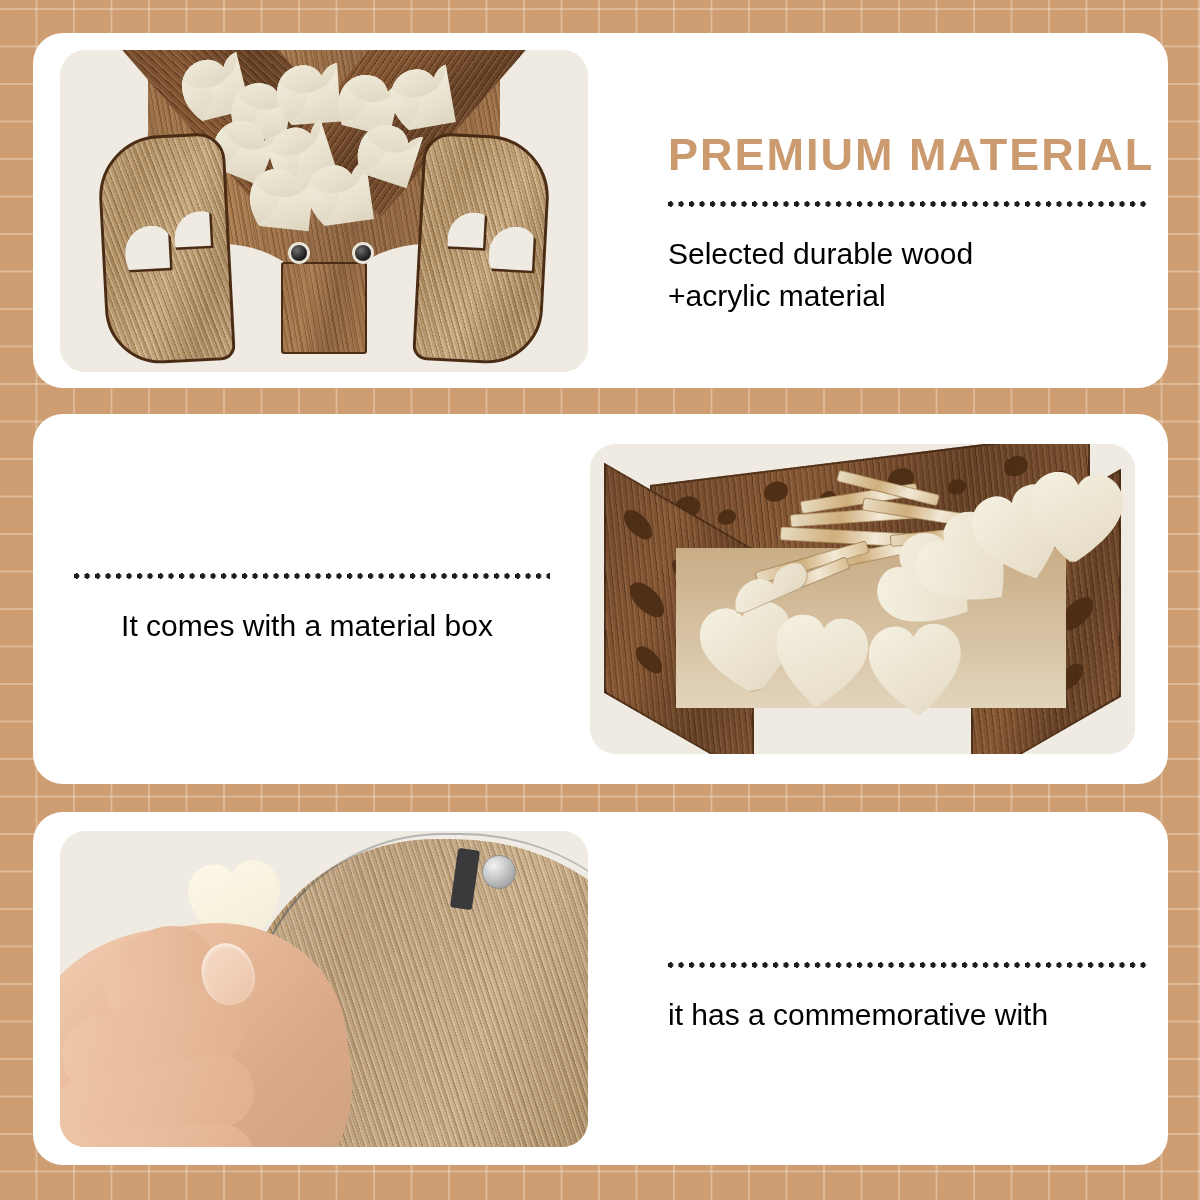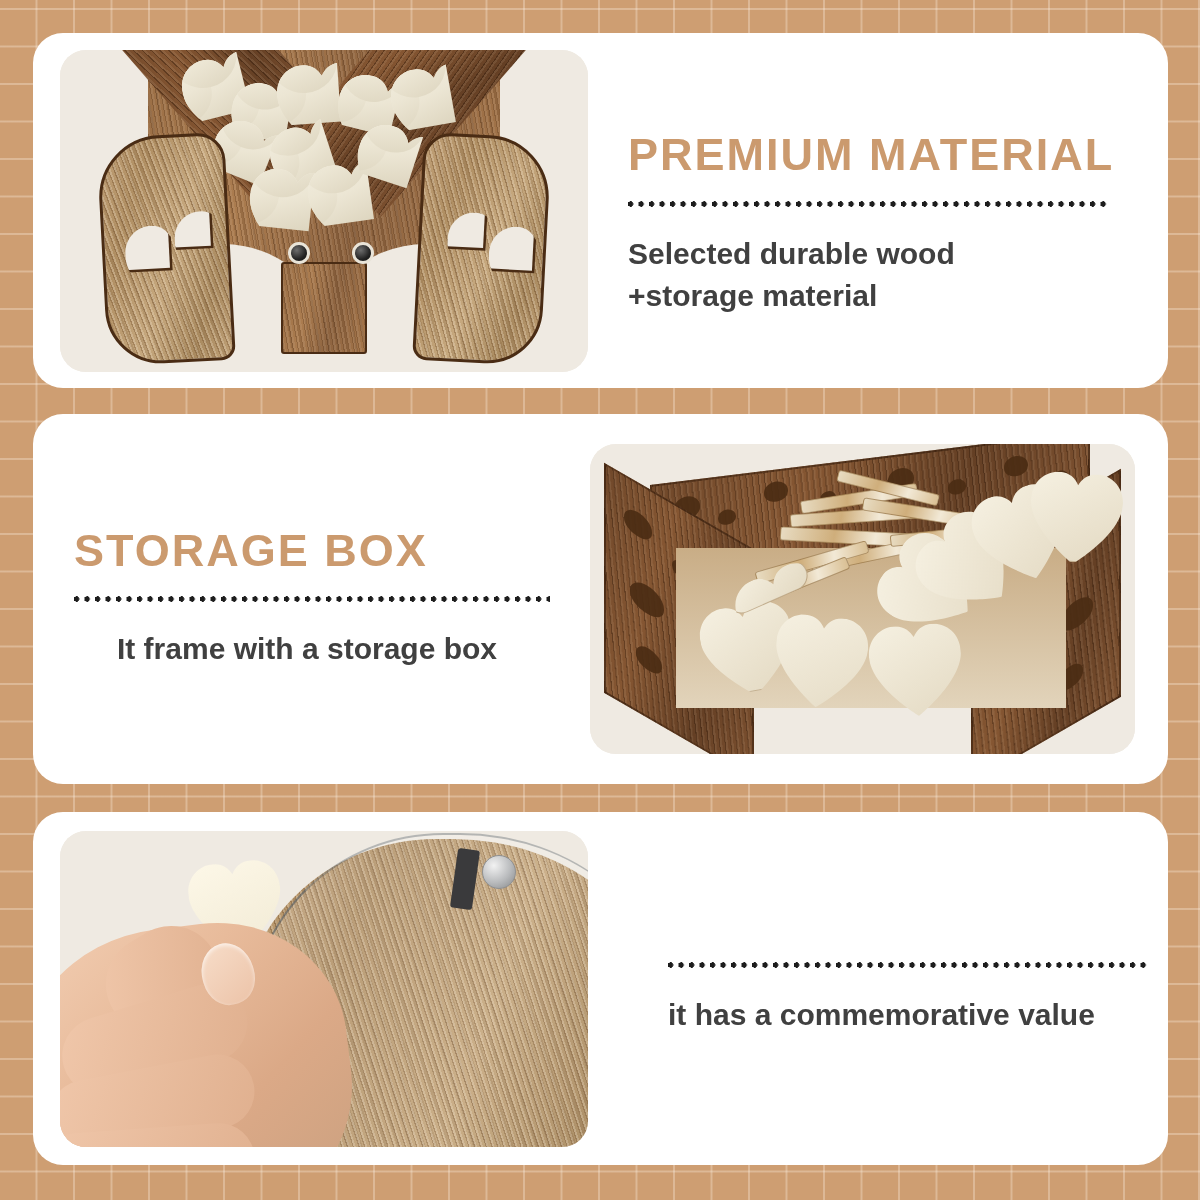--- a/index.html
+++ b/index.html
@@ -42,21 +42,21 @@
     overflow: hidden;
     background: #EFEAE2;
     flex: 0 0 auto;
   }
   #card-1 .photo { width: 528px; height: 322px; margin-left: 27px; }
   #card-2 .photo { width: 545px; height: 310px; margin-right: 33px; }
   #card-3 .photo { width: 528px; height: 316px; margin-left: 27px; }
 
   
   .text-col { flex: 1 1 auto; padding: 0 40px; }
-  #card-1 .text-col { padding-left: 40px; padding-right: 40px; margin-top: 28px; }
+  #card-1 .text-col { padding-left: 80px; padding-right: 40px; margin-top: 28px; }
   #card-2 .text-col { padding-left: 40px; padding-right: 40px; text-align: center; }
   #card-3 .text-col { padding-left: 80px; padding-right: 40px; }
 
   .heading {
     color: #CB9A6E;
     font-size: 45px;
     font-weight: 700;
     letter-spacing: 2.0px;
     line-height: 1.05;
     white-space: nowrap;
@@ -69,23 +69,23 @@
     margin-bottom: 26px;
     background-image: radial-gradient(circle at 2.6px 3px, #1d1d1d 2.6px, transparent 2.8px);
     background-size: 10.5px 6px;
     background-repeat: repeat-x;
   }
   #card-1 .dots { width: 482px; }
   #card-2 .dots { width: 476px; margin-left: 10px; }
   #card-3 .dots { width: 482px; }
 
   .body-text {
-    color: #404040;
+    color: #000000;
     font-size: 30px;
-    font-weight: 700;
+    font-weight: 400;
     line-height: 1.42;
   }
 
   
   .scene { position: absolute; inset: 0; }
 
   
   .wood-med {
     background:
       repeating-linear-gradient(80deg, rgba(78,46,22,0.28) 0 1px, rgba(255,255,255,0.07) 1px 3px, transparent 3px 5px),
@@ -275,21 +275,21 @@
 
         <div class="p1-screw" style="left:228px;"></div>
         <div class="p1-screw" style="left:292px;"></div>
       </div>
     </div>
 
     <div class="text-col">
       <div class="heading">PREMIUM MATERIAL</div>
       <div class="dots"></div>
       <div class="body-text">Selected durable wood</div>
-      <div class="body-text">+storage material</div>
+      <div class="body-text">+acrylic material</div>
     </div>
 
   </div>
 </div>
 
 <div class="card" id="card-2">
   <div class="card-inner reverse">
 
     <div class="photo">
       <div class="scene">
@@ -341,23 +341,22 @@
           <div class="p2-bigheart hshape" style="left:422px;top:18px;width:98px;height:92px;transform:rotate(4deg);"></div>
           <div class="p2-bigheart hshape" style="left:94px;top:150px;width:96px;height:90px;transform:rotate(-10deg);"></div>
           <div class="p2-bigheart hshape" style="left:166px;top:162px;width:112px;height:106px;transform:rotate(6deg);"></div>
           <div class="p2-bigheart hshape" style="left:262px;top:170px;width:100px;height:96px;transform:rotate(-4deg);"></div>
           <div class="p2-bigheart hshape" style="left:120px;top:120px;width:86px;height:30px;transform:rotate(-24deg);border-radius:40px;"></div>
         </div>
       </div>
     </div>
 
     <div class="text-col">
-      <div class="heading">STORAGE BOX</div>
       <div class="dots"></div>
-      <div class="body-text">It frame with a storage box</div>
+      <div class="body-text">It comes with a material box</div>
     </div>
 
   </div>
 </div>
 
 <div class="card" id="card-3">
   <div class="card-inner">
 
     <div class="photo">
       <div class="scene">
@@ -375,17 +374,17 @@
           <div class="p3-finger" style="left:44px;top:70px;width:190px;height:78px;transform:rotate(-10deg);"></div>
           <div class="p3-finger" style="left:24px;top:136px;width:208px;height:74px;transform:rotate(-4deg);"></div>
           <div class="p3-finger" style="left:10px;top:196px;width:214px;height:72px;transform:rotate(3deg);"></div>
         </div>
         <div class="p3-nail"></div>
       </div>
     </div>
 
     <div class="text-col">
       <div class="dots"></div>
-      <div class="body-text">it has a commemorative value</div>
+      <div class="body-text">it has a commemorative with</div>
     </div>
 
   </div>
 </div>
 
 </body></html>

